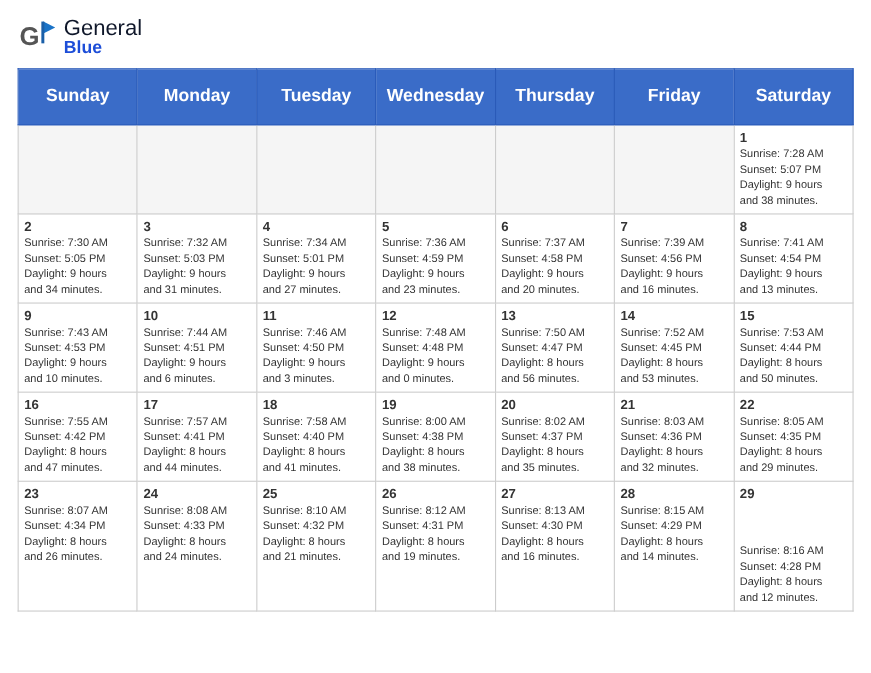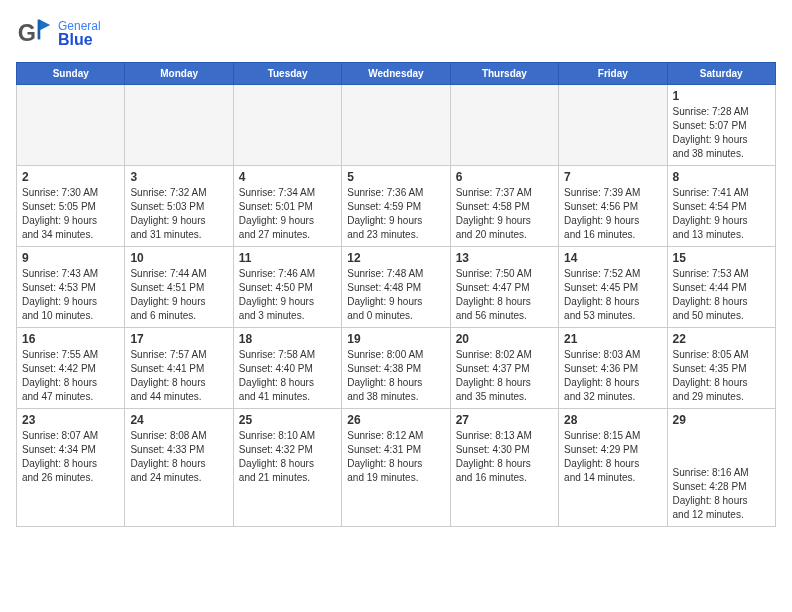--- a/index.html
+++ b/index.html
@@ -46,22 +46,22 @@
     }
     .calendar {
       width: 100%;
       border-collapse: collapse;
       border: 1px solid #ccc;
     }
     .calendar th {
       background: #3a6cc8;
       color: #fff;
       text-align: center;
-      padding: 5px 4px;
-      font-size: 10px;
+      padding: 16px 4px;
+      font-size: 16px;
       font-weight: bold;
       border: 1px solid #2a5ab8;
     }
     .calendar td {
       border: 1px solid #ccc;
       vertical-align: top;
       padding: 4px 5px;
       width: calc(100% / 7);
       min-height: 80px;
       font-size: 10.5px;
@@ -94,21 +94,21 @@
     <div class="logo">
       <svg class="logo-icon" viewBox="0 0 40 40">
         <rect x="0" y="0" width="40" height="40" fill="white"></rect>
 
         <text x="2" y="28" font-size="26" font-family="Arial" fill="#555" font-weight="bold">G</text>
 
         <polygon points="26,4 38,10 26,16" fill="#1a73c7"></polygon>
         <rect x="24" y="4" width="3" height="22" fill="#1a5fa8"></rect>
       </svg>
       <div>
-        <div style="font-size:12px;color:#3b82f6;line-height:1">General</div>
+        <div style="font-size:20px;color:#0f172a;line-height:1">General</div>
         <div style="font-size:16px;color:#1d4ed8;font-weight:bold;line-height:1">Blue</div>
       </div>
     </div>
     <div class="title-block">
       <h1></h1>
       <h2></h2>
     </div>
   </div>
 
   <table class="calendar">

